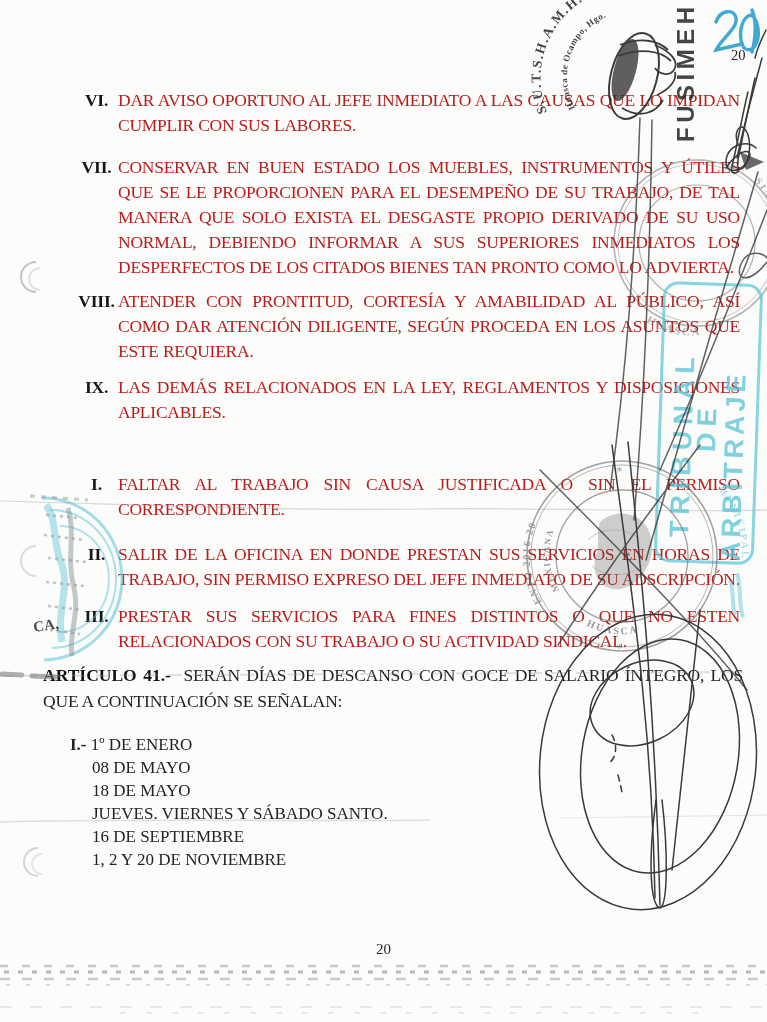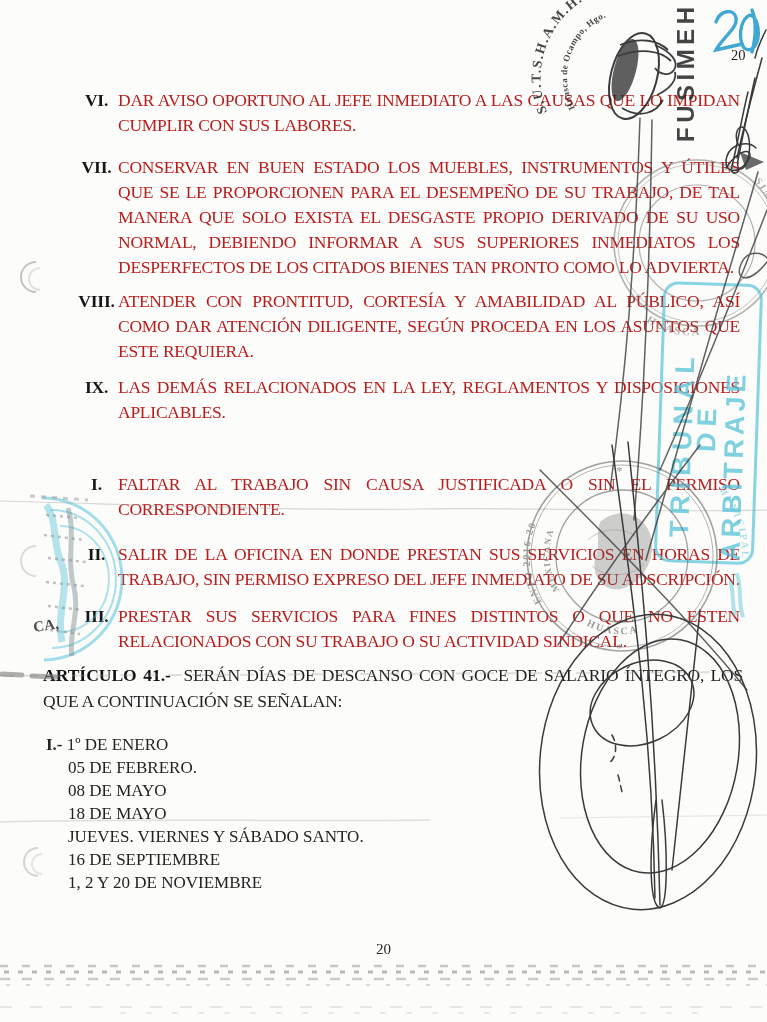--- a/index.html
+++ b/index.html
@@ -19,21 +19,21 @@
   }
   .item .txt {
     flex:1; font-size:17.5px; line-height:25px; text-align:justify;
     letter-spacing:-0.25px; color:#b91c1c;
   }
   .art { position:absolute; left:43px; width:700px; font-size:17.5px;
     line-height:26px; text-align:justify; letter-spacing:-0.2px; }
   .art b { font-weight:bold; color:#111; letter-spacing:0; }
   .holidays { position:absolute; left:46px; top:733px; width:420px;
     font-size:17px; line-height:23px; color:#232323; letter-spacing:0; }
-  .holidays .hline { white-space:nowrap; }
+  .holidays .hline { white-space:nowrap;margin-left:24px; }
   .holidays .rest { padding-left:22px; }
   .pgnum-bottom { position:absolute; left:0; top:941px; width:767px;
     text-align:center; font-size:15px; color:#2a2a2a; }
   .pgnum-top { position:absolute; left:731px; top:47px; font-size:14.5px; color:#222; }
   
   .ink { position:absolute; left:0; top:0; pointer-events:none; }
   .pen { stroke:#3a3a3a; stroke-width:1.5; fill:none; stroke-linecap:round; }
   .penf { fill:#3a3a3a; stroke:none; }
   .stampk { fill:#2b2b2b; }
   .cyan { stroke:#56c3d8; fill:none; }
@@ -76,21 +76,20 @@
     </div>
     <div class="item" style="top:604px">
       <span class="num">III.</span>
       <p class="txt">PRESTAR SUS SERVICIOS PARA FINES DISTINTOS O QUE NO ESTEN RELACIONADOS CON SU TRABAJO O SU ACTIVIDAD SINDICAL.</p>
     </div>
 
     <p class="art" style="top:662px"><b>ARTÍCULO 41.-</b>&nbsp; <span>SERÁN DÍAS DE DESCANSO CON GOCE DE SALARIO ÍNTEGRO, LOS QUE A CONTINUACIÓN SE SEÑALAN:</span></p>
 
     <div class="holidays">
       <div class="hline"><b style="font-weight:bold">I.-</b> <span>1º DE ENERO</span></div>
-      <div class="hline rest">05 DE FEBRERO.</div>
       <div class="hline rest">08 DE MAYO</div>
       <div class="hline rest">18 DE MAYO</div>
       <div class="hline rest">JUEVES. VIERNES Y SÁBADO SANTO.</div>
       <div class="hline rest">16 DE SEPTIEMBRE</div>
       <div class="hline rest">1, 2 Y 20 DE NOVIEMBRE</div>
     </div>
 
     <div class="pgnum-top">20</div>
     <div class="pgnum-bottom">20</div>
   </div>

